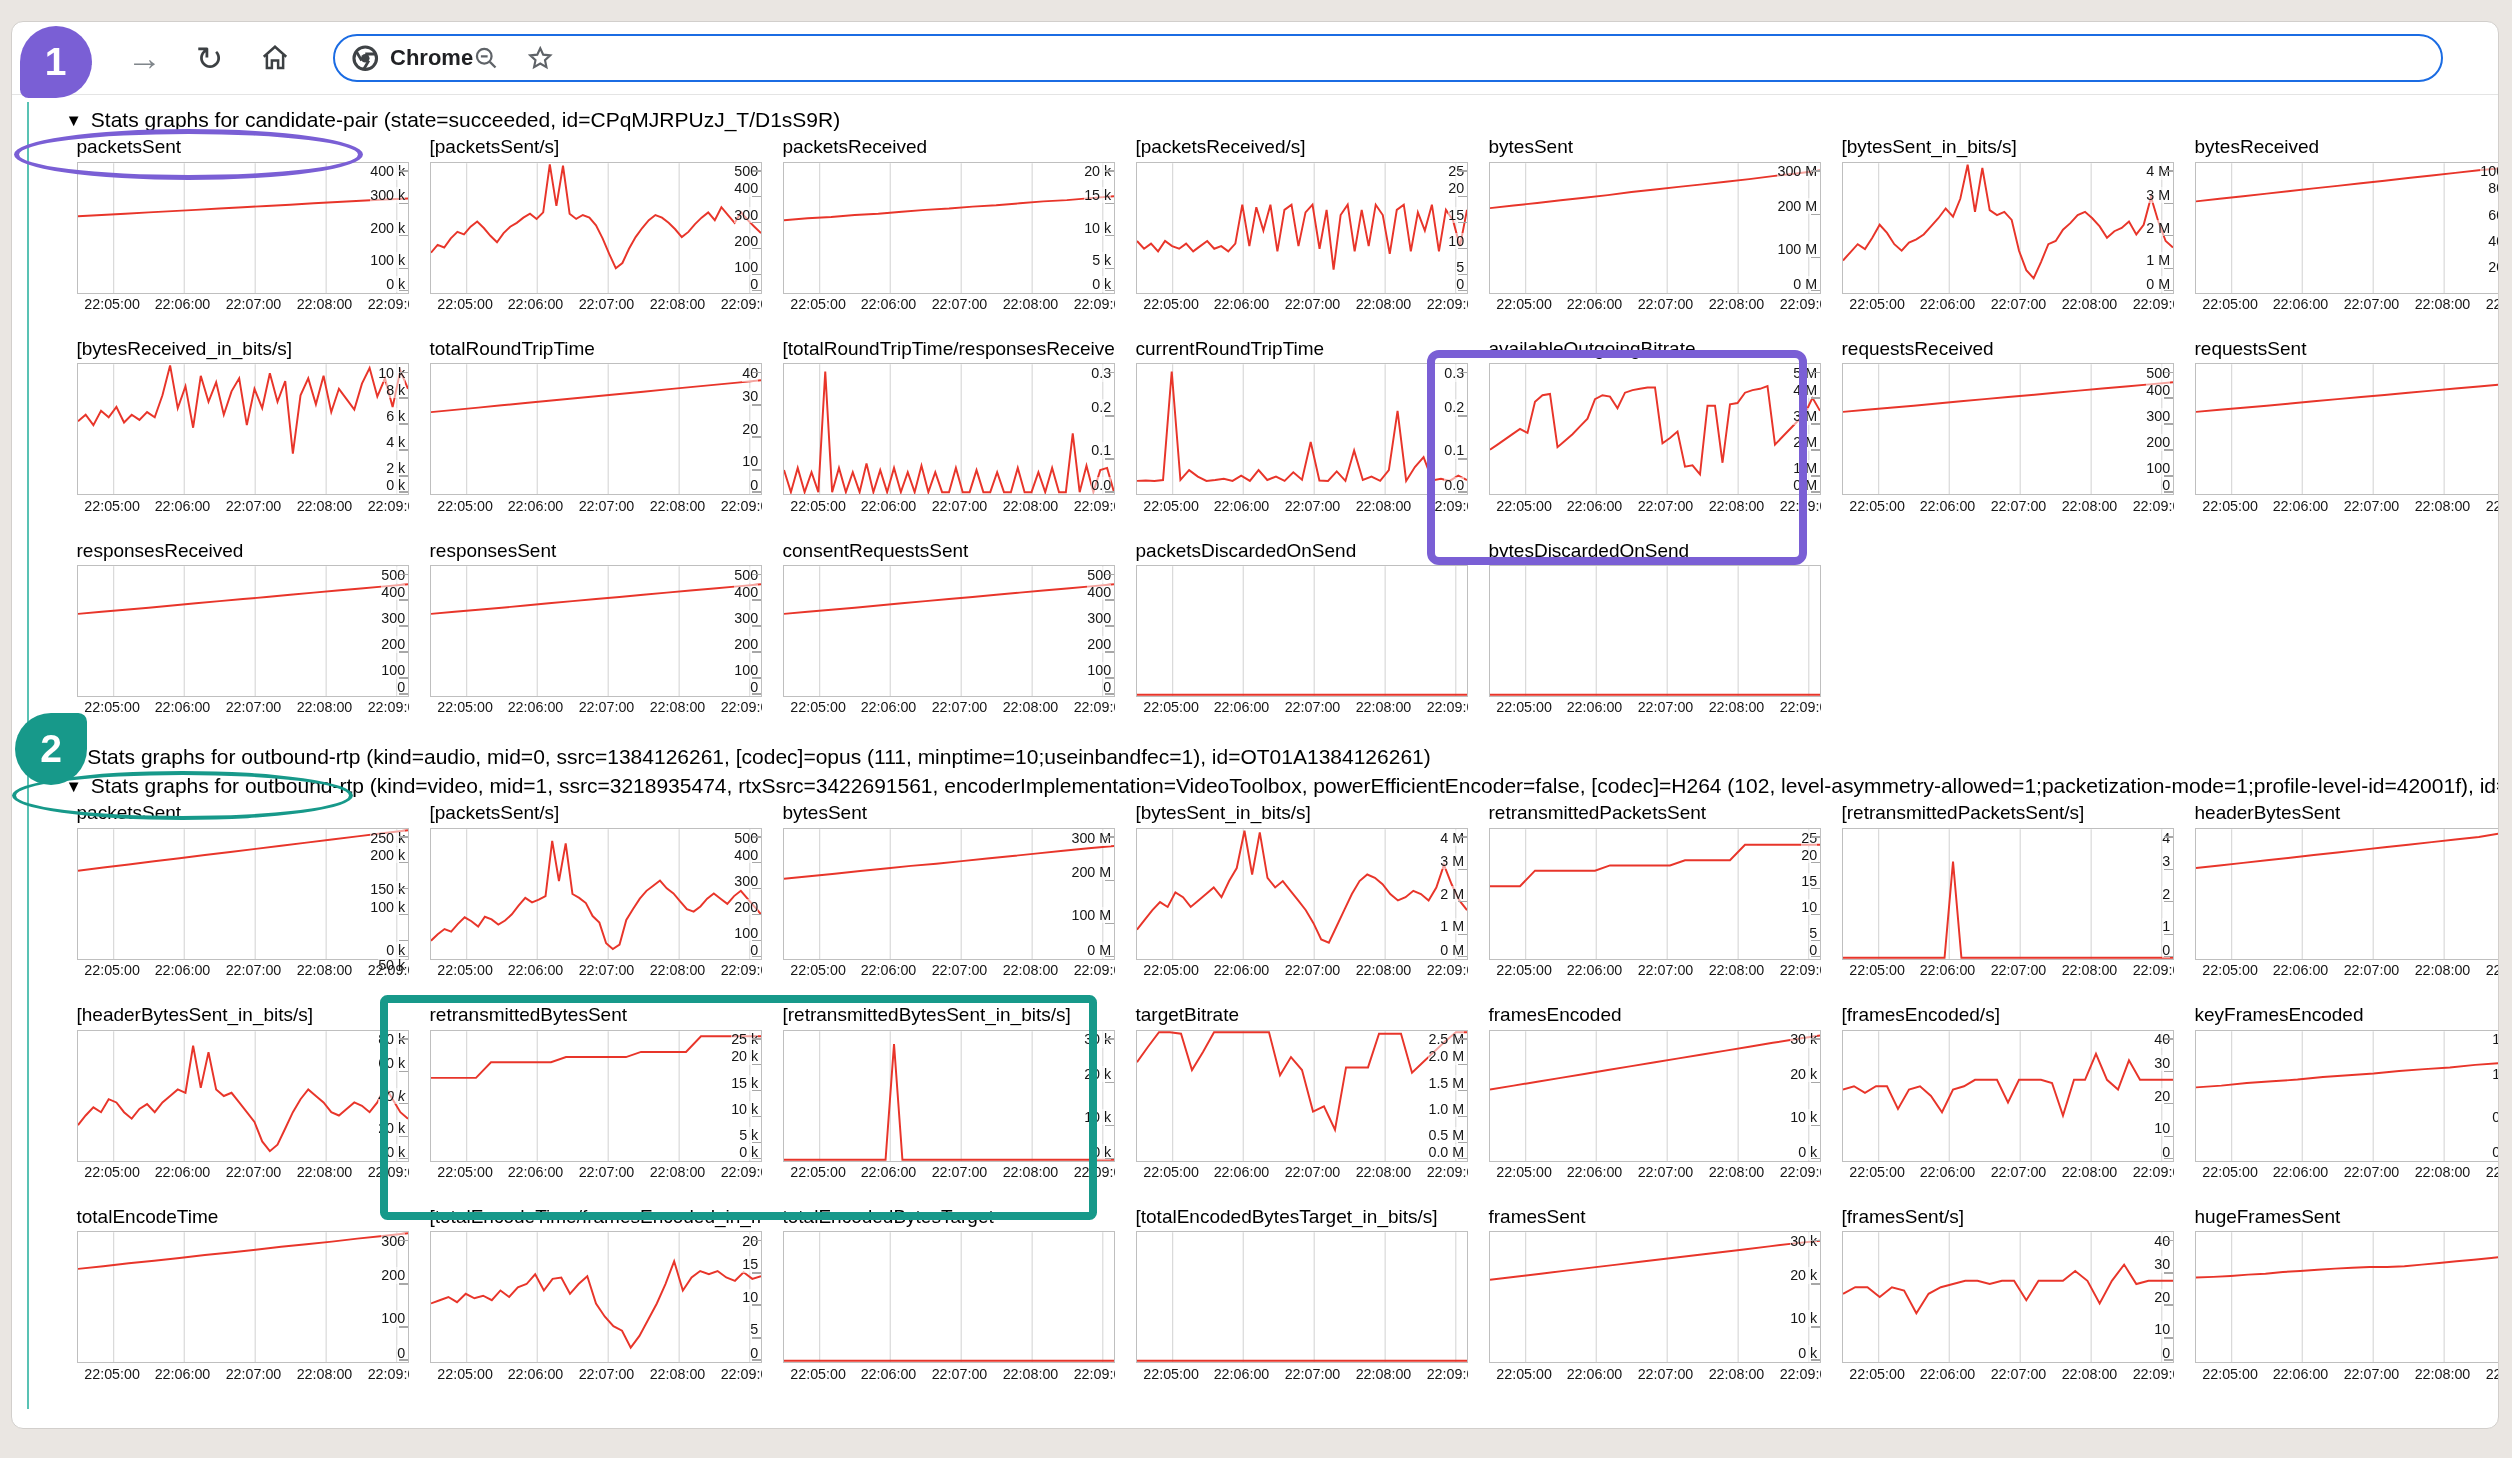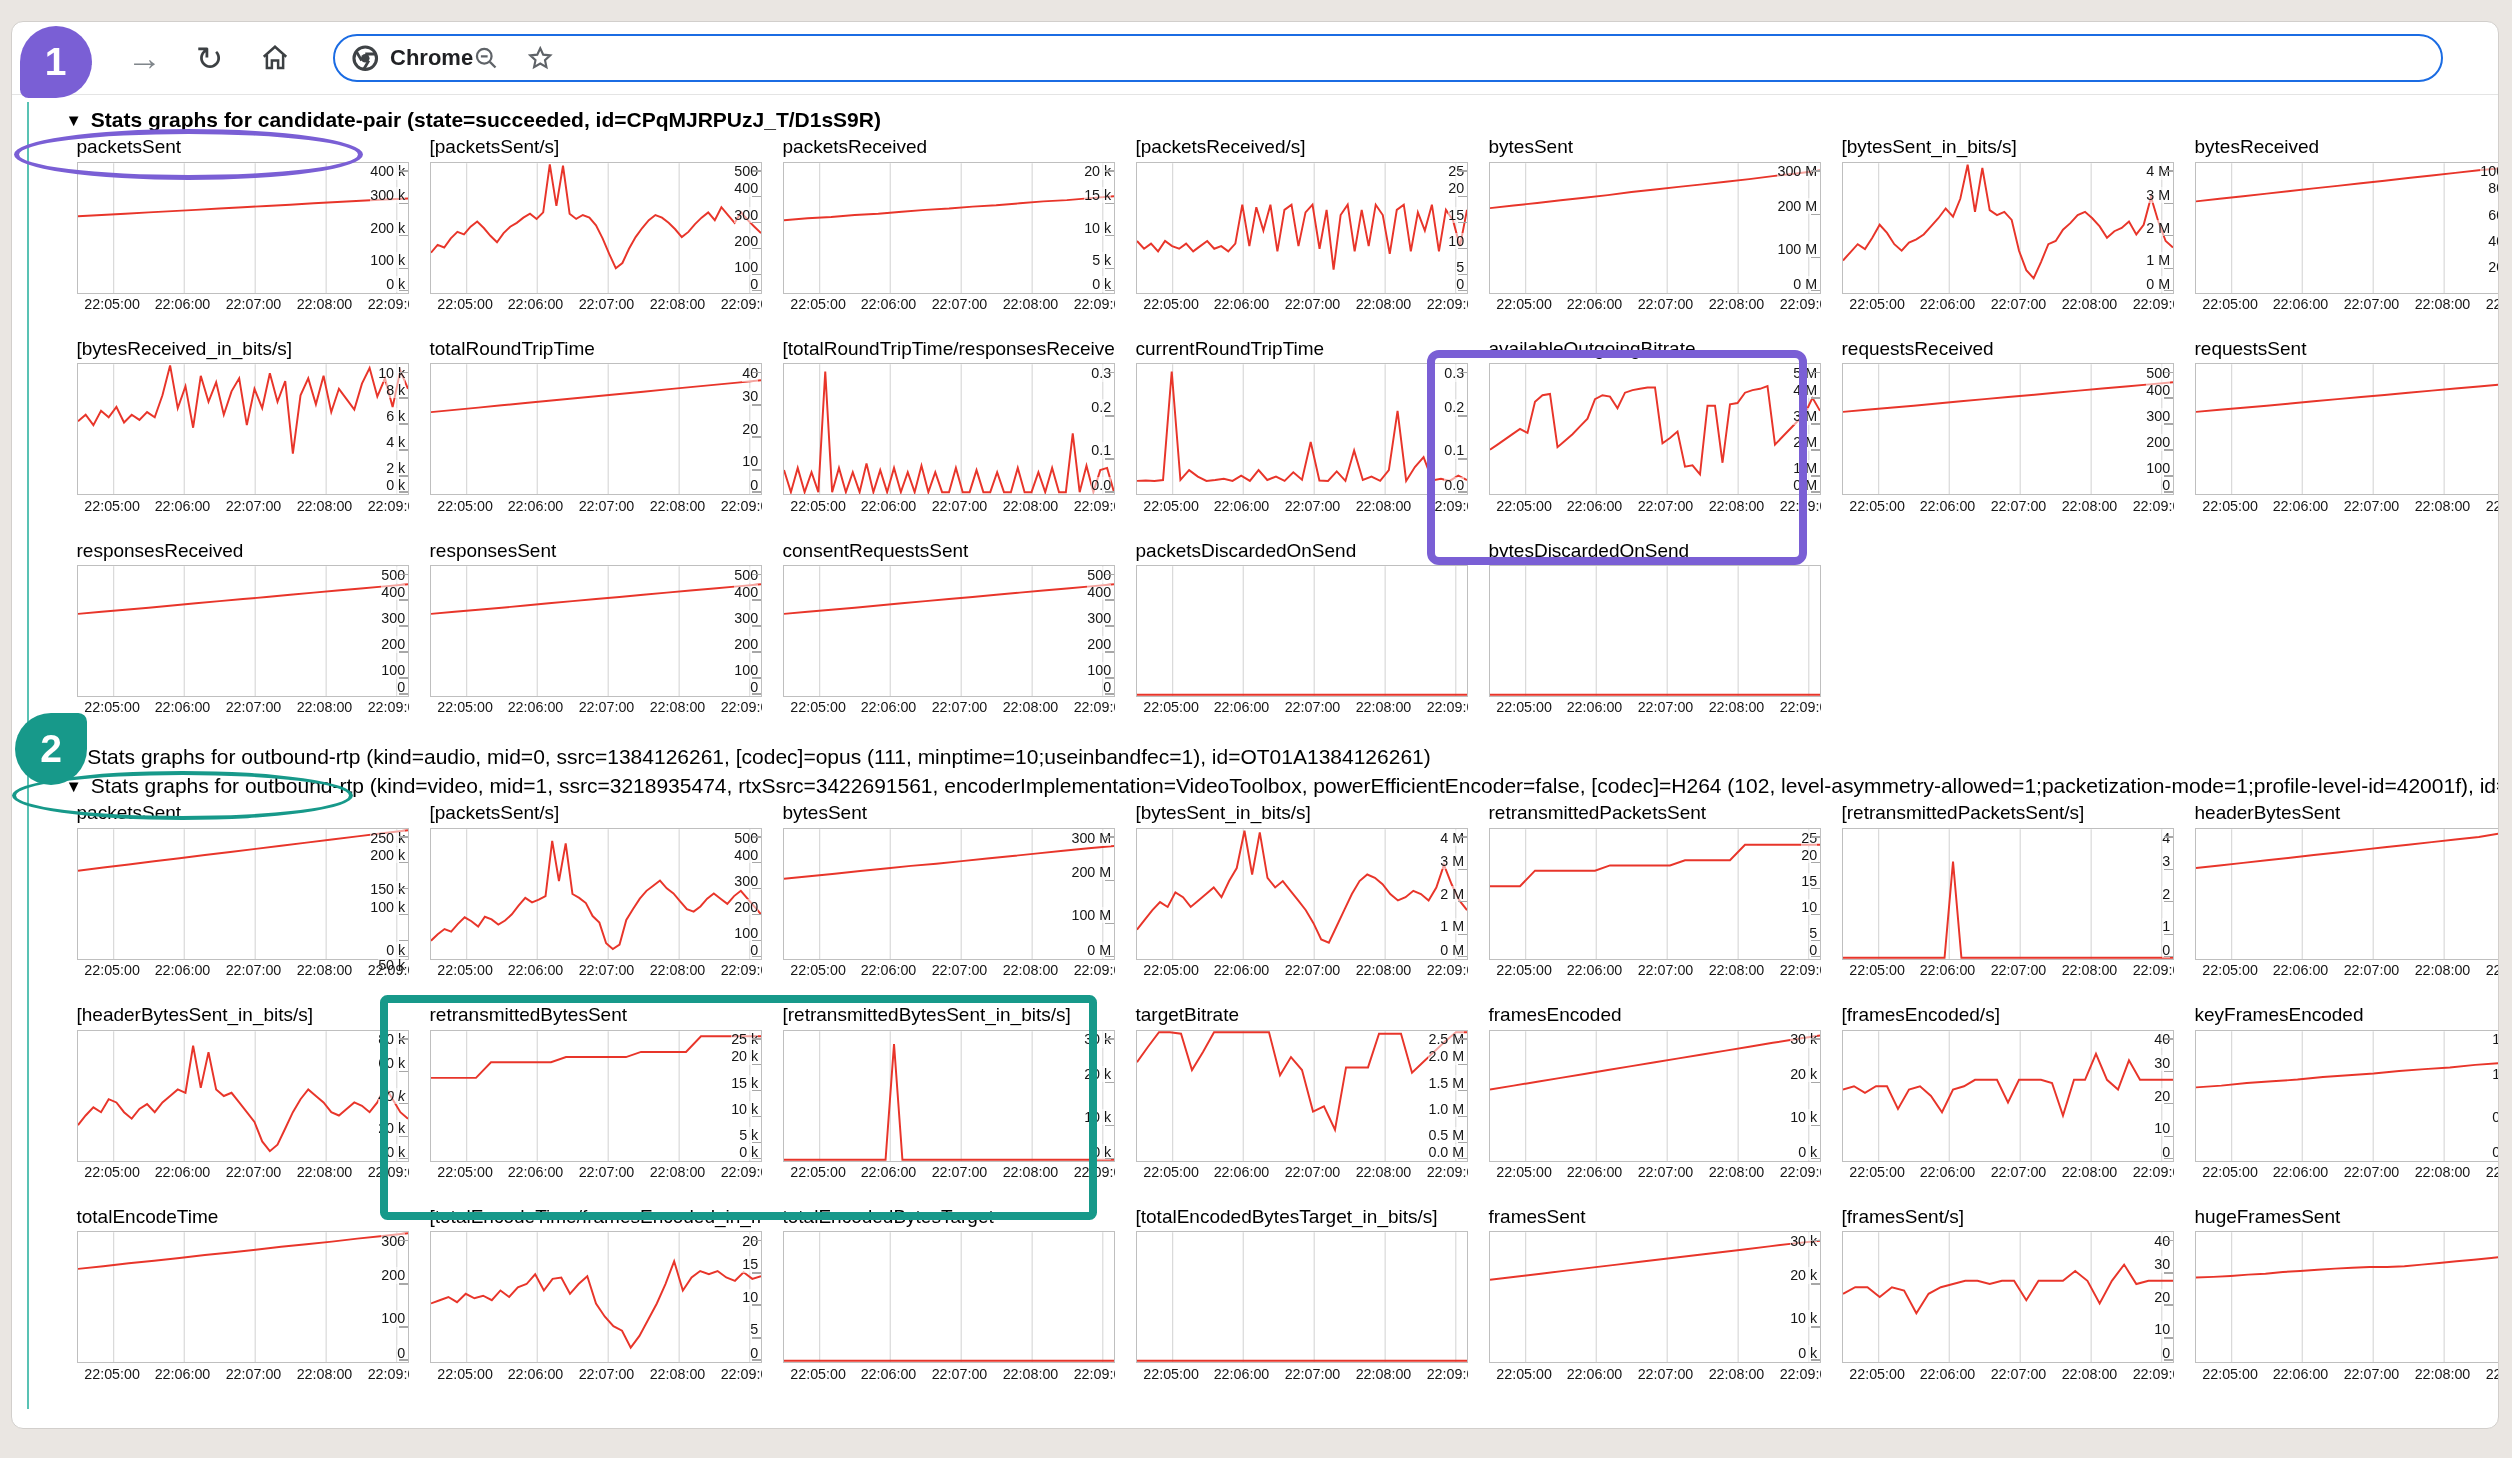--- a/index.html
+++ b/index.html
@@ -13,21 +13,21 @@
   .back{color:#9aa0a6;}
   .reload{font-size:33px;}
   .pill{position:absolute;left:321px;top:12px;width:2110px;height:48px;border:2.3px solid #1b6ce3;border-radius:25.5px;box-sizing:border-box;display:flex;align-items:center;background:#fff;}
   .brand{font-size:22px;color:#202124;font-weight:bold;margin-left:10.5px;}
   .urltext{font-size:22px;color:#202124;margin-left:25.5px;flex:1;white-space:nowrap;overflow:hidden;}
   .pillicons{display:flex;align-items:center;gap:25.5px;margin-right:25.5px;color:#5f6368;}
   
   .content{padding-top:9px;}
   .hdr{margin:3px 0 3px 54px;font-size:21px;line-height:25.5px;white-space:nowrap;color:#000;}
   .hdr .arr{font-size:16.5px;margin-right:9px;display:inline-block;vertical-align:1.5px;}
-  .hdr-bold{font-weight:bold;}
+  .hdr-bold{font-weight:normal;}
   .ggrid{display:grid;grid-template-columns:repeat(7,353px);margin-left:44px;}
   .cell{width:353px;padding:0 0 22.5px 21px;box-sizing:border-box;overflow:hidden;}
   .gtitle{font-size:19px;line-height:22.5px;margin-bottom:3px;white-space:nowrap;color:#000;font-weight:500;}
   .plot{position:relative;width:330px;height:130px;border:1.1px solid #bfbfbf;background:#fff;box-sizing:content-box;}
   .ylab{position:absolute;right:2.3px;font-size:14.3px;color:#161616;background:rgba(255,255,255,.55);line-height:16.5px;}
   .ytickmark{position:absolute;right:0;width:8.3px;height:1.5px;background:#a7a7a7;}
   .xrow{position:relative;width:332px;height:19.5px;margin-top:2.3px;}
   .xlab{position:absolute;width:72px;text-align:center;font-size:14.3px;color:#161616;top:0;}
   
   .badge{position:absolute;color:#fff;font-weight:bold;font-size:39px;display:flex;align-items:center;justify-content:center;z-index:30;}

